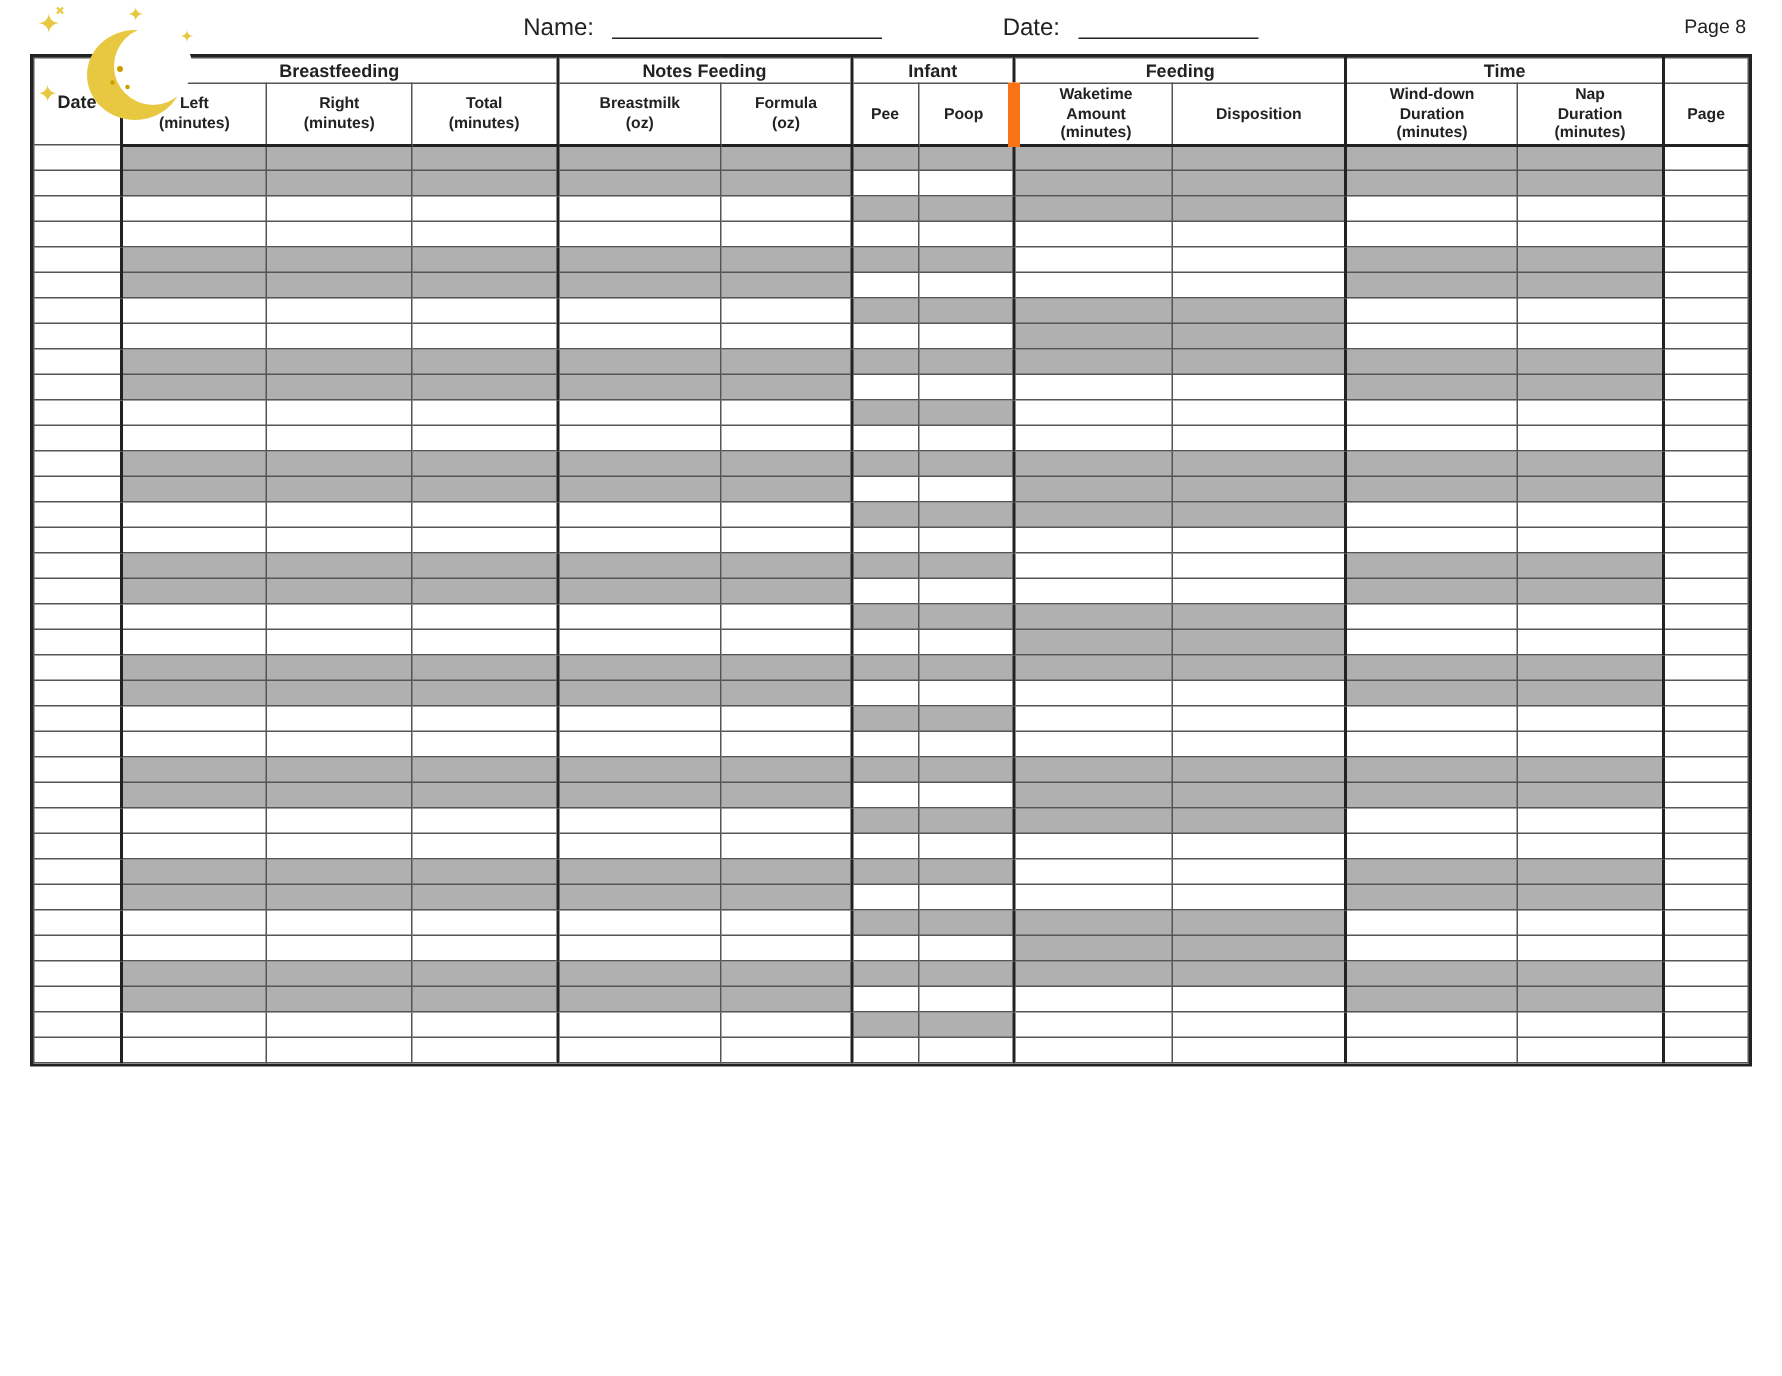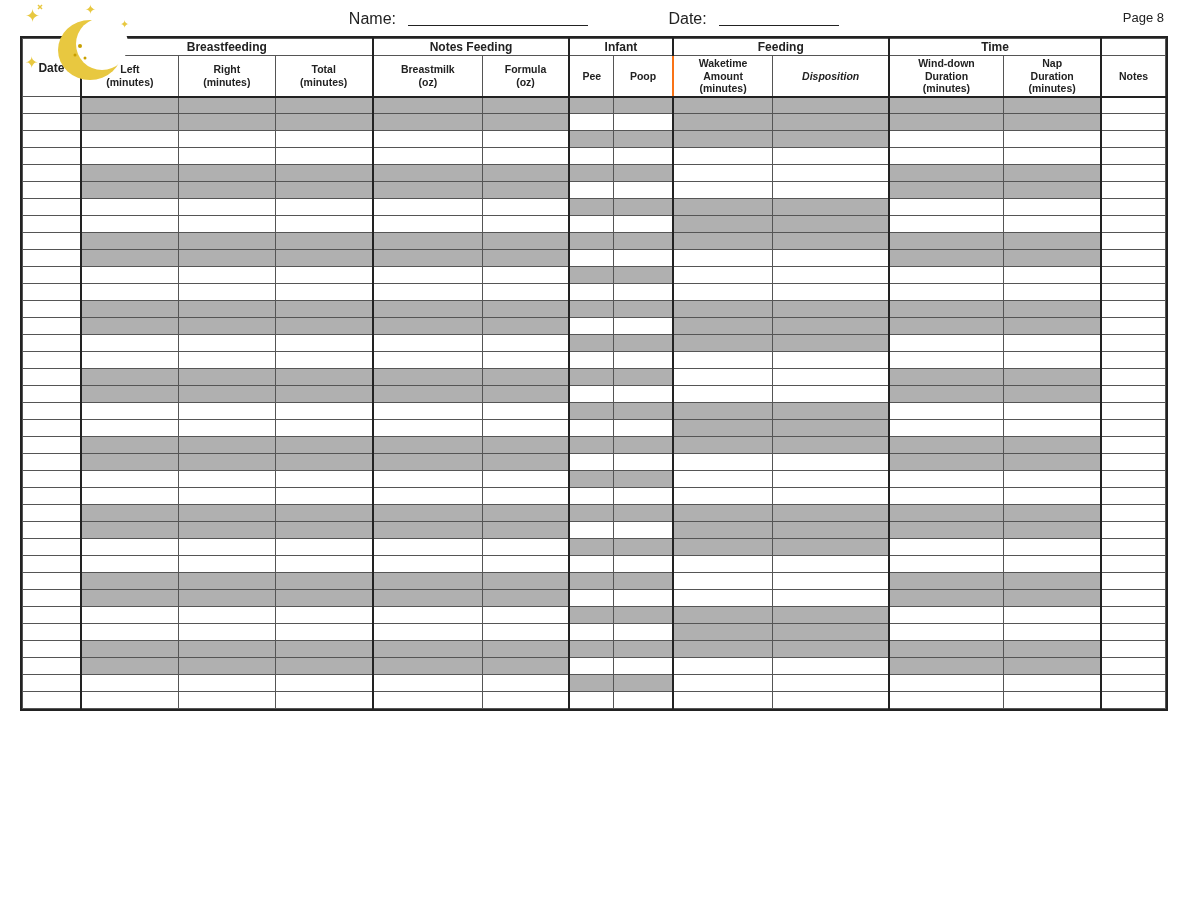--- a/index.html
+++ b/index.html
@@ -160,26 +160,26 @@
           <th></th>
         </tr>
 
         <tr class="sub-header">
           <th style="border-right:1px solid #555;">Left<br>(minutes)</th>
           <th style="border-right:1px solid #555;">Right<br>(minutes)</th>
           <th style="border-right:2px solid #222;">Total<br>(minutes)</th>
           <th style="border-right:1px solid #555;">Breastmilk<br>(oz)</th>
           <th style="border-right:2px solid #222;">Formula<br>(oz)</th>
           <th style="border-right:1px solid #555;">Pee</th>
-          <th style="border-right:2px solid #f97316;">Poop</th>
+          <th style="border-right:8px solid #f97316;">Poop</th>
           <th style="border-right:1px solid #555;">Waketime<br>Amount<br>(minutes)</th>
-          <th style="border-right:2px solid #222;font-style:italic;">Disposition</th>
+          <th style="border-right:2px solid #222;">Disposition</th>
           <th style="border-right:1px solid #555;">Wind-down<br>Duration<br>(minutes)</th>
           <th style="border-right:2px solid #222;">Nap<br>Duration<br>(minutes)</th>
-          <th>Notes</th>
+          <th>Page</th>
         </tr>
       </thead>
       <tbody id="table-body">
       <tr class="data-row">
             <td class="white" style="border-right: 2px solid rgb(34, 34, 34);"></td>
             <td class="gray"></td>
             <td class="gray"></td>
             <td class="gray" style="border-right: 2px solid rgb(34, 34, 34);"></td>
             <td class="gray"></td>
             <td class="gray" style="border-right: 2px solid rgb(34, 34, 34);"></td>

